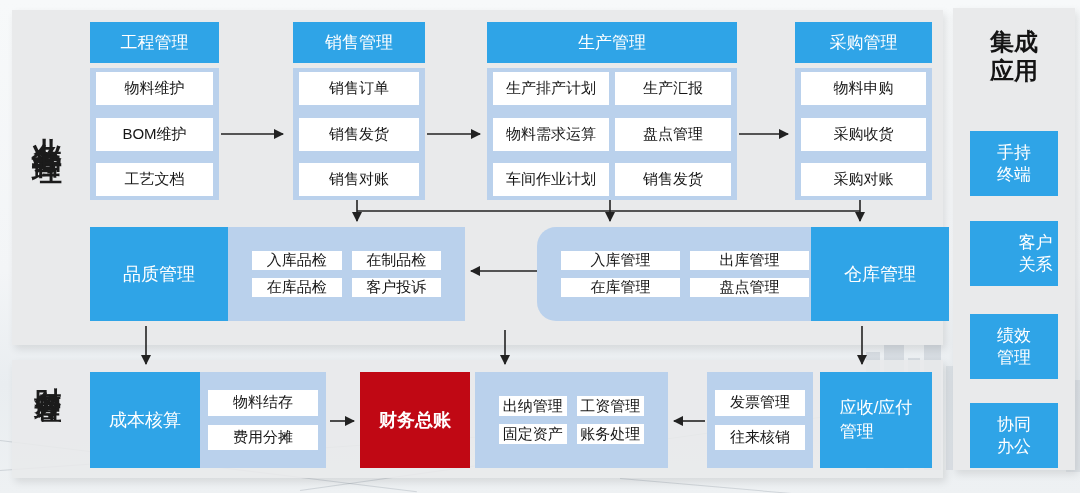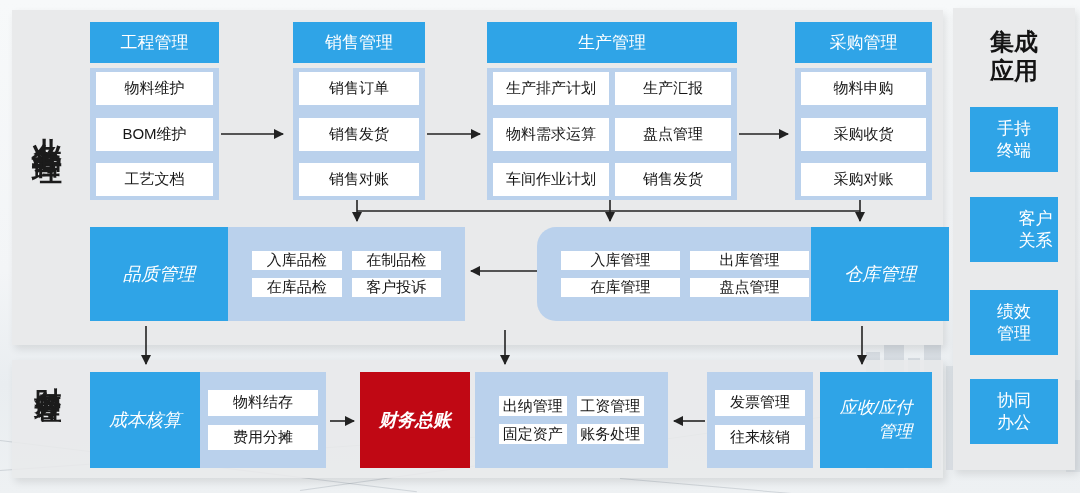--- a/index.html
+++ b/index.html
@@ -21,21 +21,21 @@
   .vlabel{
     position:absolute;z-index:2;color:#1b1b1b;font-weight:bold;
     writing-mode:vertical-rl;text-orientation:upright;letter-spacing:6px;
   }
   .vlabel-business{left:26px;top:113px;font-size:30px;}
   .vlabel-finance{left:30px;top:366px;font-size:27px;letter-spacing:3px;}
   
   .hdr{background:#2fa4e7;color:#fff;display:flex;align-items:center;justify-content:center;font-size:17px;}
   .container-blue{background:#bad1ec;}
   .mod{background:#ffffff;color:#161616;font-size:15px;display:flex;align-items:center;justify-content:center;white-space:nowrap;}
-  .bigbox{position:absolute;z-index:2;background:#2fa4e7;color:#fff;display:flex;align-items:center;justify-content:center;font-size:18px;text-align:right;white-space:pre-line;line-height:24px;font-style:italic;}
+  .bigbox{position:absolute;z-index:2;background:#2fa4e7;color:#fff;display:flex;align-items:center;justify-content:center;font-size:18px;text-align:left;white-space:pre-line;line-height:24px;}
   
   .col{position:absolute;top:22px;z-index:2;}
   .col .hdr{height:41px;margin-bottom:5px;}
   .col .body{height:132px;display:flex;flex-direction:column;justify-content:space-between;padding:4px 6px;}
   .col .mod{height:33px;}
   .col-eng{left:90px;width:129px;}
   .col-sales{left:293px;width:132px;}
   .col-prod{left:487px;width:250px;}
   .col-pur{left:795px;width:137px;}
   .col-prod .body{display:grid;grid-template-columns:1fr 1fr;grid-template-rows:33px 33px 33px;gap:0 6px;align-content:space-between;}
@@ -58,21 +58,21 @@
   .arap-box{left:820px;width:112px;font-size:17px;}
   
   .integration-title{
     position:absolute;left:0;top:27px;width:122px;z-index:2;
     color:#141414;font-size:24px;font-weight:bold;line-height:29px;
     text-align:center;white-space:pre-line;
   }
   .int-item{
     position:absolute;left:17px;width:88px;height:65px;z-index:2;
     background:#2fa4e7;color:#fff;font-size:17px;line-height:22px;
-    display:flex;align-items:center;justify-content:center;text-align:center;white-space:pre-line;
+    display:flex;align-items:center;justify-content:center;text-align:center;white-space:pre-line;margin-top:24px;
   }
   .int-0{top:107px;} .int-1{top:197px;padding-left:43px;} .int-2{top:290px;} .int-3{top:379px;}
   
   .arrows{position:absolute;left:0;top:0;z-index:3;pointer-events:none;}
 </style>
 </head>
 <body>
 
 <div class="stage">
 

